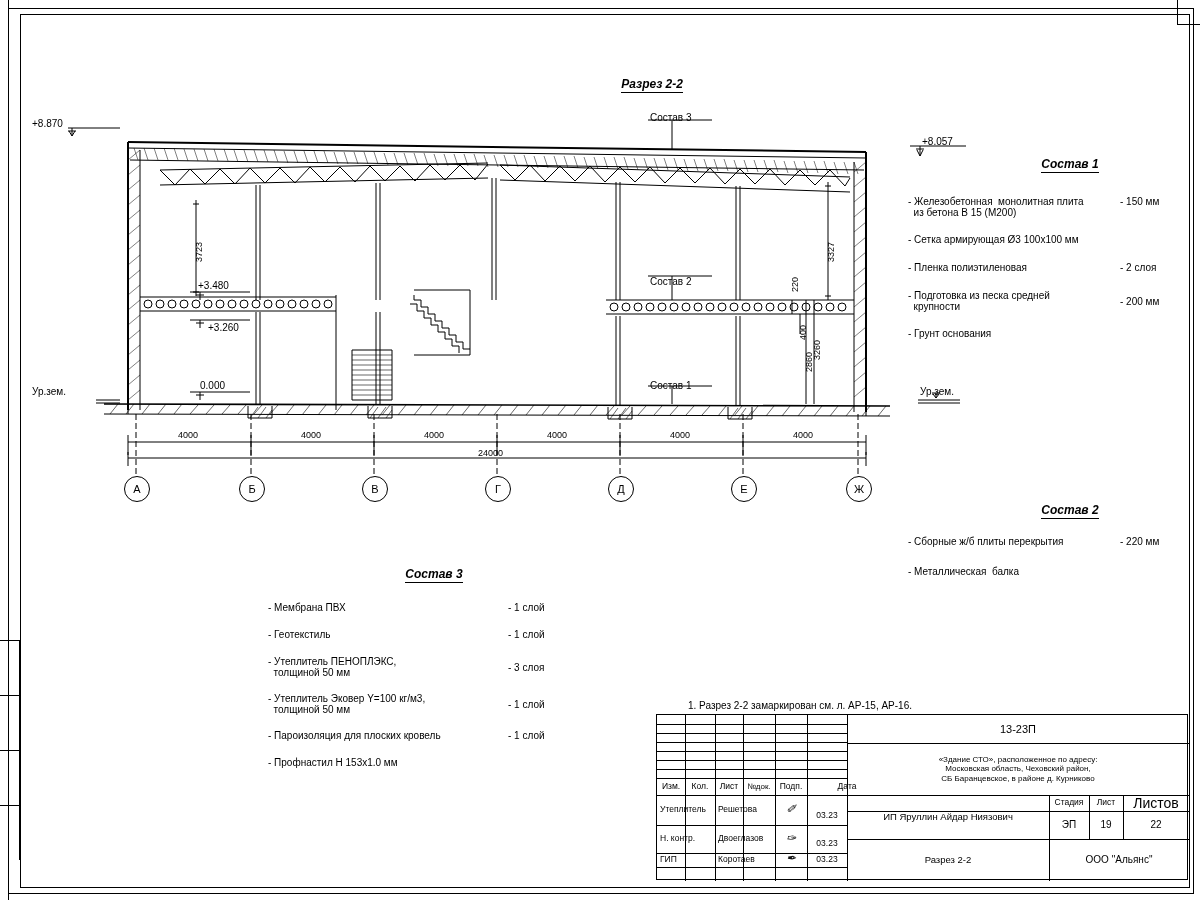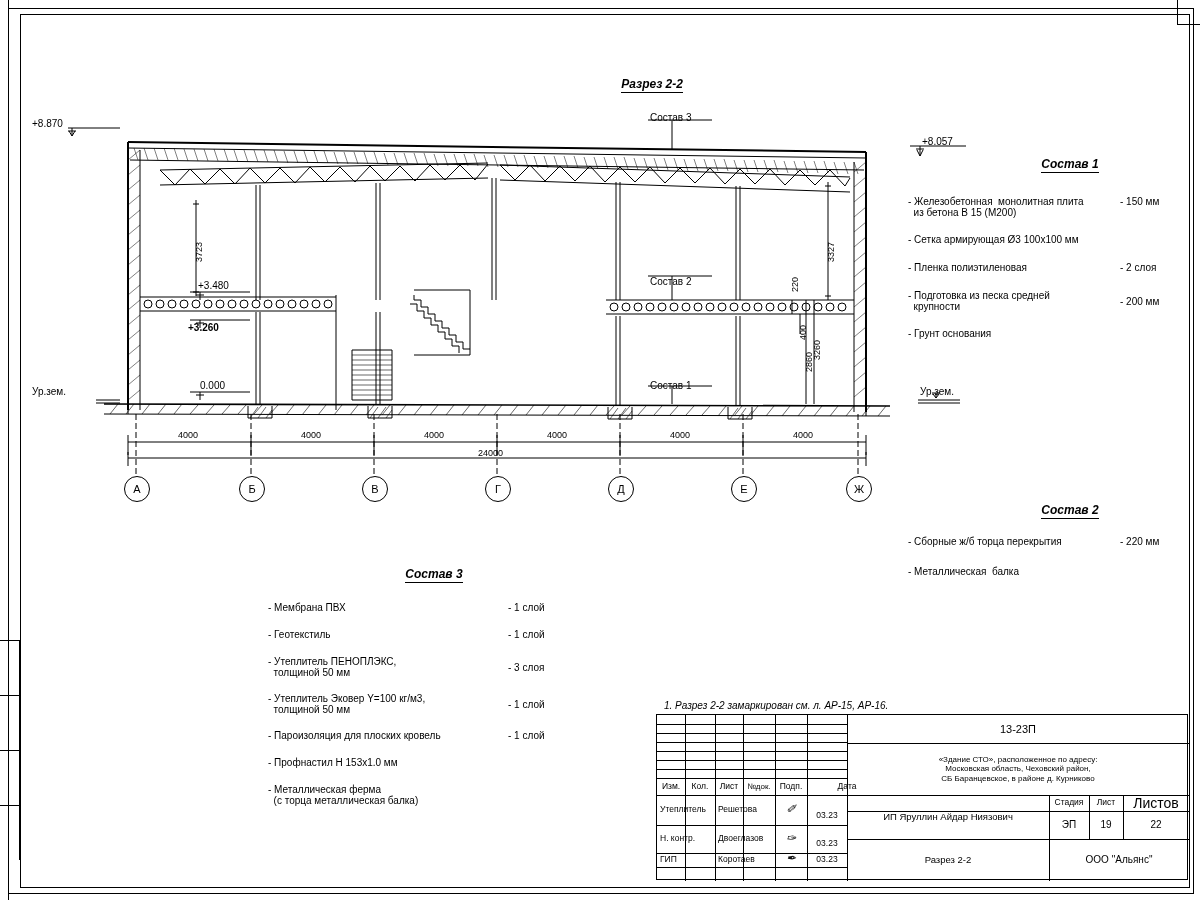--- a/index.html
+++ b/index.html
@@ -264,21 +264,21 @@
       <path d="M128 452 L128 466 M866 452 L866 466"></path>
 
       <path d="M136 414 L136 478 M251 414 L251 478 M374 414 L374 478 M497 414 L497 478
                M620 414 L620 478 M743 414 L743 478 M858 414 L858 478" stroke-dasharray="6 3"></path>
     </g>
   </svg>
 
   <div class="t" style="left:32px;top:118px;">+8.870</div>
   <div class="t" style="left:922px;top:136px;">+8.057</div>
   <div class="t" style="left:198px;top:280px;">+3.480</div>
-  <div class="t" style="left:188px;top:322px;font-weight:bold;">+3.260</div>
+  <div class="t" style="left:208px;top:322px;">+3.260</div>
   <div class="t" style="left:200px;top:380px;">0.000</div>
   <div class="t" style="left:32px;top:386px;">Ур.зем.</div>
   <div class="t" style="left:920px;top:386px;">Ур.зем.</div>
 
   <div class="t" style="left:650px;top:112px;">Состав 3</div>
   <div class="t" style="left:650px;top:276px;">Состав 2</div>
   <div class="t" style="left:650px;top:380px;">Состав 1</div>
 
   <div class="dim rot" style="left:194px;top:262px;">3723</div>
   <div class="dim rot" style="left:826px;top:262px;">3327</div>
@@ -329,21 +329,21 @@
       <span class="lbl">- Грунт основания</span>
       <span class="val" style="left:212px;top:0;"></span>
     </div>
   </div>
 
   <div class="t ttl" style="left:1028px;top:488px;">
     <span class="u">Состав 2</span>
   </div>
   <div class="spec" style="left:908px;top:536px;width:300px;">
     <div class="row" style="height:18px;position:relative;">
-      <span class="lbl">- Сборные ж/б торца перекрытия</span>
+      <span class="lbl">- Сборные ж/б плиты перекрытия</span>
       <span class="val" style="left:212px;top:0;">- 220 мм</span>
     </div>
     <div class="row" style="height:18px;position:relative;margin-top:12px;">
       <span class="lbl">- Металлическая  балка</span>
       <span class="val" style="left:212px;top:0;"></span>
     </div>
   </div>
 
   <div class="t ttl" style="left:392px;top:552px;">
     <span class="u">Состав 3</span>
@@ -368,28 +368,23 @@
       <span class="val" style="left:240px;top:6px;">- 1 слой</span>
     </div>
     <div class="row" style="height:18px;position:relative;margin-top:8px;">
       <span class="lbl">- Пароизоляция для плоских кровель</span>
       <span class="val" style="left:240px;top:0;">- 1 слой</span>
     </div>
     <div class="row" style="height:18px;position:relative;margin-top:8px;">
       <span class="lbl">- Профнастил Н 153х1.0 мм</span>
       <span class="val" style="left:240px;top:0;"></span>
     </div>
-    <div class="row" style="height:28px;position:relative;margin-top:8px;">
-      <span class="lbl">- Металлическая ферма
-  (с торца металлическая балка)</span>
-      <span class="val" style="left:240px;top:6px;"></span>
-    </div>
-  </div>
-
-  <div class="t" style="left:664px;top:700px;font-style:italic;">1. Разрез 2-2 замаркирован см. л. АР-15, АР-16.</div>
+  </div>
+
+  <div class="t" style="left:688px;top:700px;">1. Разрез 2-2 замаркирован см. л. АР-15, АР-16.</div>
 
   <div class="tb" style="left:656px;top:714px;width:532px;height:166px;">
 
     <div class="tb-cell nobb nob" style="left:0;top:0;width:190px;height:63px;border:none;"></div>
 
     <div class="ln hl" style="left:0;top:9px;width:190px;"></div>
     <div class="ln hl" style="left:0;top:18px;width:190px;"></div>
     <div class="ln hl" style="left:0;top:27px;width:190px;"></div>
     <div class="ln hl" style="left:0;top:36px;width:190px;"></div>
     <div class="ln hl" style="left:0;top:45px;width:190px;"></div>

